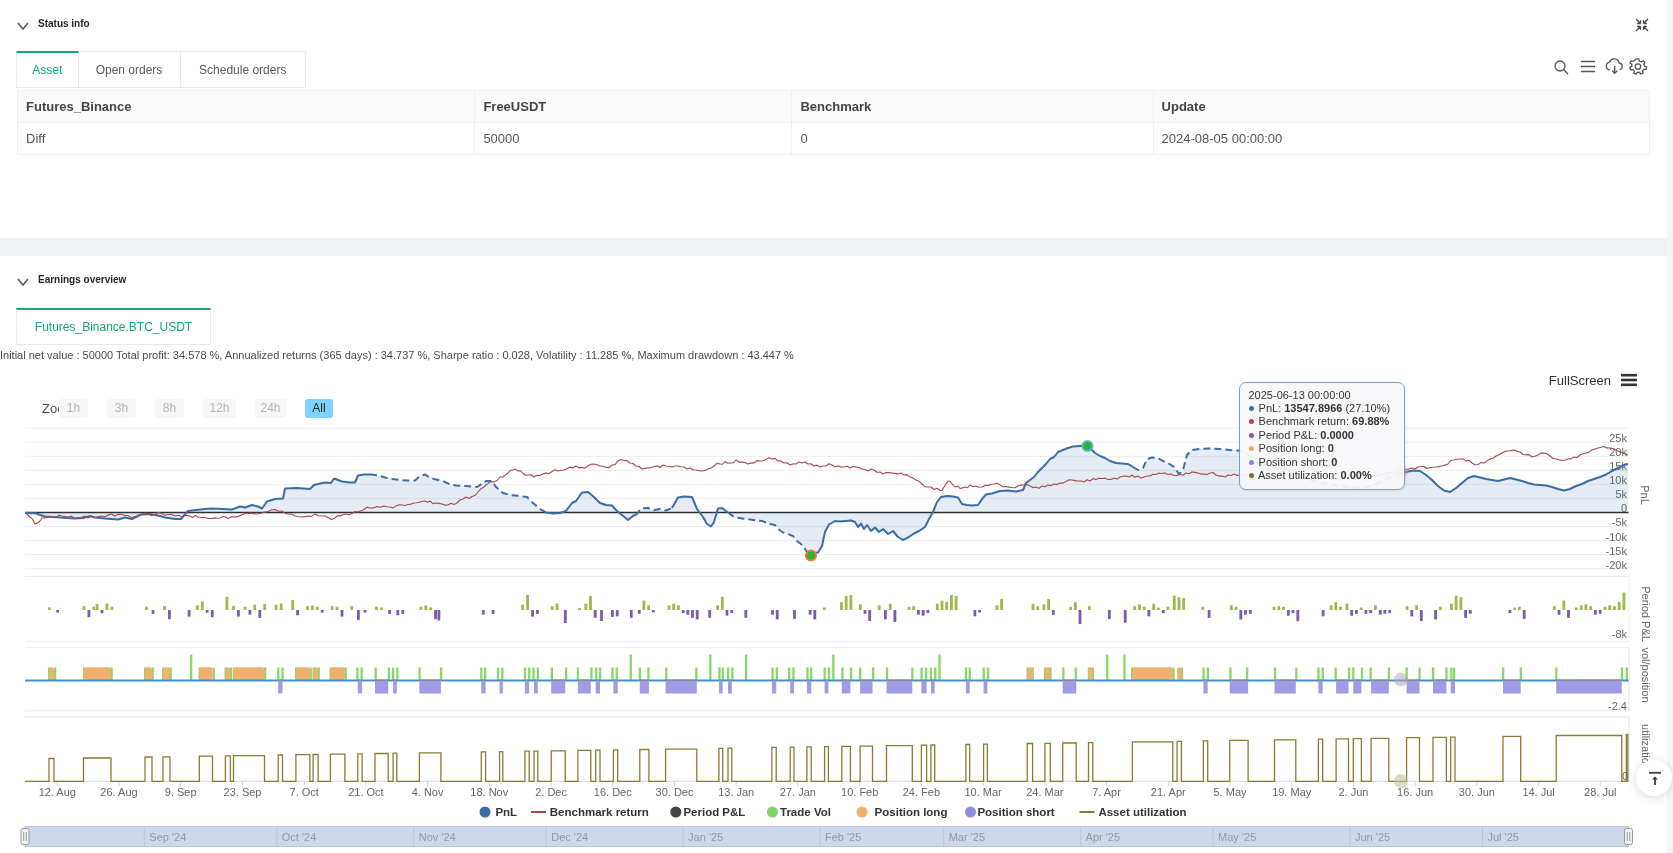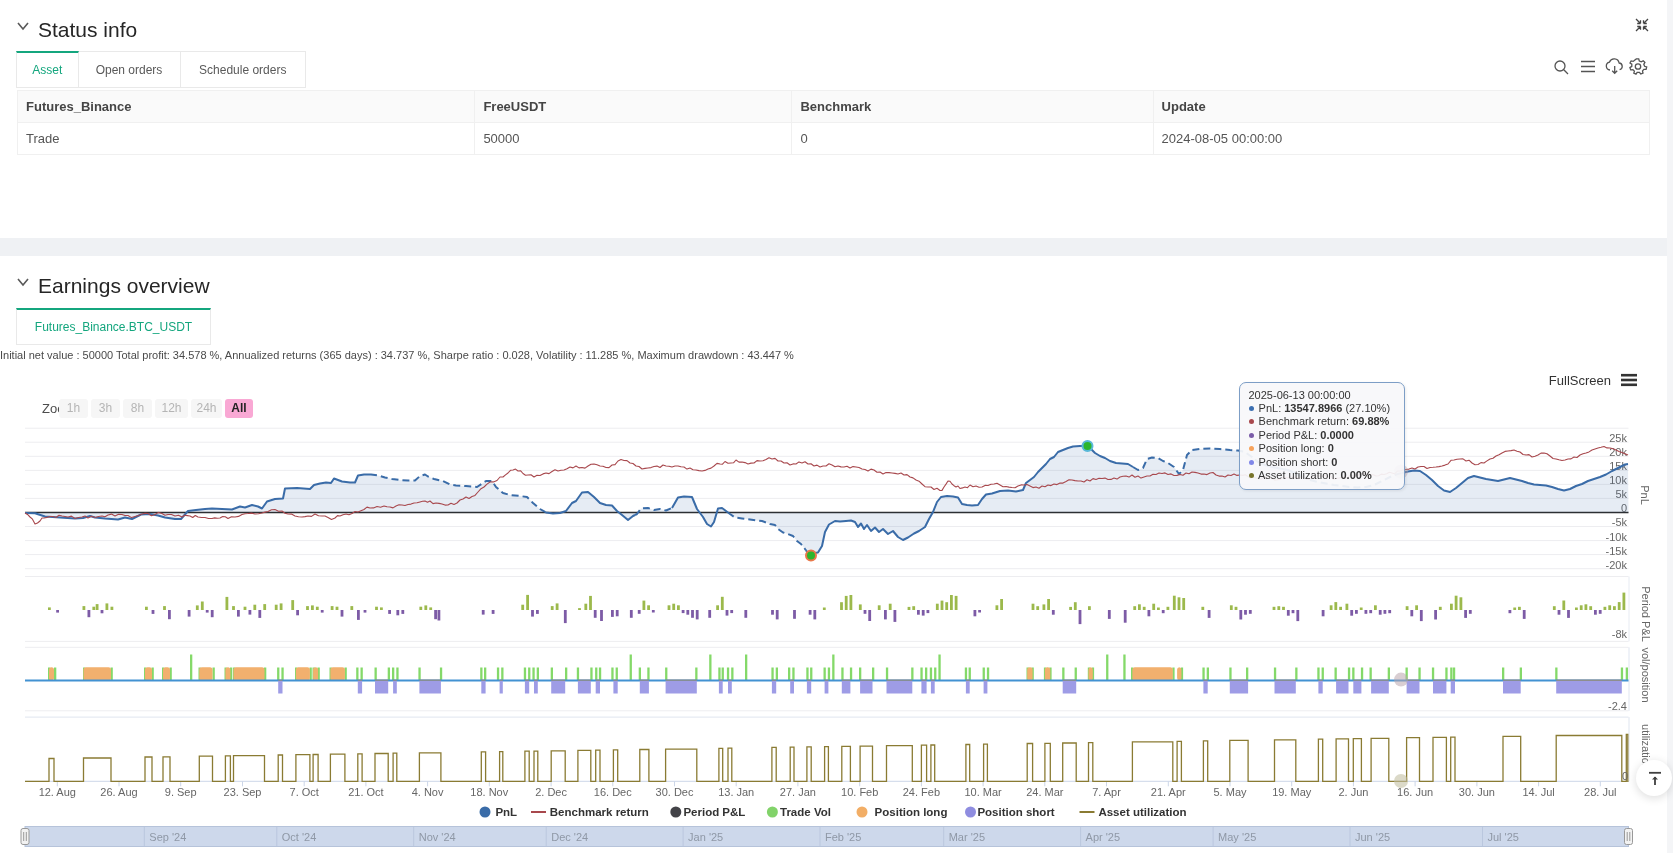--- a/index.html
+++ b/index.html
@@ -1,17 +1,17 @@
 <!DOCTYPE html>
 <html><head><meta charset="utf-8">
 <style>
 *{margin:0;padding:0;box-sizing:border-box}
 body{width:1673px;height:853px;background:#fff;font-family:'Liberation Sans',sans-serif;position:relative;overflow:hidden}
 .abs{position:absolute}
-.sec-title{font-size:21px;font-weight:normal;color:#262626}
+.sec-title{font-size:10px;font-weight:bold;color:#262626}
 .chev{stroke:#595959;stroke-width:1.6;fill:none}
 .tabbar{position:absolute;display:flex}
 .tab{height:37px;border:1px solid #e9e9e9;border-left:none;background:#fff;display:flex;align-items:center;justify-content:center;font-size:12px;color:#595959}
 .tab.first{border-left:1px solid #e9e9e9}
 .tab.active{color:#14a67e;border-top:2px solid #14a67e}
 table.t{border-collapse:collapse;table-layout:fixed;font-size:13px;color:#555}
 table.t th, table.t td{border:1px solid #f0f0f0;border-left:none;padding:4px 8px;height:32px;text-align:left;font-weight:normal;overflow:hidden;white-space:nowrap}
 table.t th{background:#fafafa;font-weight:bold;color:#454545}
 table.t td.fc, table.t th.fc{border-left:1px solid #f0f0f0}
 </style></head>
@@ -59,21 +59,21 @@
       <col style="width:496.1px">
     </colgroup>
 <tbody>
       <tr>
         <th class="fc">Futures_Binance</th>
         <th>FreeUSDT</th>
         <th>Benchmark</th>
         <th>Update</th>
       </tr>
 <tr>
-        <td class="fc">Trade</td>
+        <td class="fc">Diff</td>
         <td>50000</td>
         <td>0</td>
         <td>2024-08-05 00:00:00</td>
       </tr>
 </tbody>
   </table>
 
 <div class="abs" style="left:0;top:238px;width:1667px;height:18px;background:#eff1f4"></div>
 
 <svg class="abs" style="left:17px;top:277px" width="12" height="10">
@@ -86,27 +86,27 @@
 
 <div class="abs" style="left:0;top:349px;width:1664px;text-align:left;font-size:11px;color:#4a4a4a">Initial net value : 50000 Total profit: 34.578 %, Annualized returns (365 days) : 34.737 %, Sharpe ratio : 0.028, Volatility : 11.285 %, Maximum drawdown : 43.447 %</div>
 <div class="abs" style="left:1519px;top:373px;width:92px;text-align:right;font-size:13px;color:#333">FullScreen</div>
 <svg class="abs" style="left:1620px;top:373px" width="18" height="14" stroke="#333" stroke-width="2.6">
     <line x1="1" y1="2.2" x2="17" y2="2.2"></line>
     <line x1="1" y1="7" x2="17" y2="7"></line>
     <line x1="1" y1="11.8" x2="17" y2="11.8"></line>
   </svg>
 
 <div class="abs" style="left:42px;top:401px;font-size:13px;color:#4d4d4d">Zoom</div>
-<div class="abs" style="left:59px;top:398.5px;display:flex;gap:3px;font-size:12px">
+<div class="abs" style="left:59px;top:398.5px;display:flex;gap:19px;font-size:12px">
   <div style="width:29px;height:19px;background:#f6f6f6;border-radius:3px;color:#b5b5b5;display:flex;align-items:center;justify-content:center">1h</div>
   <div style="width:29px;height:19px;background:#f6f6f6;border-radius:3px;color:#b5b5b5;display:flex;align-items:center;justify-content:center">3h</div>
   <div style="width:29px;height:19px;background:#f6f6f6;border-radius:3px;color:#b5b5b5;display:flex;align-items:center;justify-content:center">8h</div>
   <div style="width:33px;height:19px;background:#f6f6f6;border-radius:3px;color:#b5b5b5;display:flex;align-items:center;justify-content:center">12h</div>
   <div style="width:31px;height:19px;background:#f6f6f6;border-radius:3px;color:#b5b5b5;display:flex;align-items:center;justify-content:center">24h</div>
-  <div style="width:28px;height:19px;background:#f9a8d4;border-radius:3px;color:#222;font-weight:bold;display:flex;align-items:center;justify-content:center">All</div>
+  <div style="width:28px;height:19px;background:#7dd3fc;border-radius:3px;color:#222;font-weight:normal;display:flex;align-items:center;justify-content:center">All</div>
 </div>
 
 <svg width="1673" height="853" viewBox="0 0 1673 853" style="position:absolute;left:0;top:0;font-family:'Liberation Sans',sans-serif">
 <line x1="25" y1="428.2" x2="1628.5" y2="428.2" stroke="#ededf0" stroke-width="1"></line>
 <line x1="25" y1="442.2" x2="1628.5" y2="442.2" stroke="#ededf0" stroke-width="1"></line>
 <line x1="25" y1="456.3" x2="1628.5" y2="456.3" stroke="#ededf0" stroke-width="1"></line>
 <line x1="25" y1="470.4" x2="1628.5" y2="470.4" stroke="#ededf0" stroke-width="1"></line>
 <line x1="25" y1="484.4" x2="1628.5" y2="484.4" stroke="#ededf0" stroke-width="1"></line>
 <line x1="25" y1="498.4" x2="1628.5" y2="498.4" stroke="#ededf0" stroke-width="1"></line>
 <line x1="25" y1="512.5" x2="1628.5" y2="512.5" stroke="#2b2b2b" stroke-width="1.4"></line>

